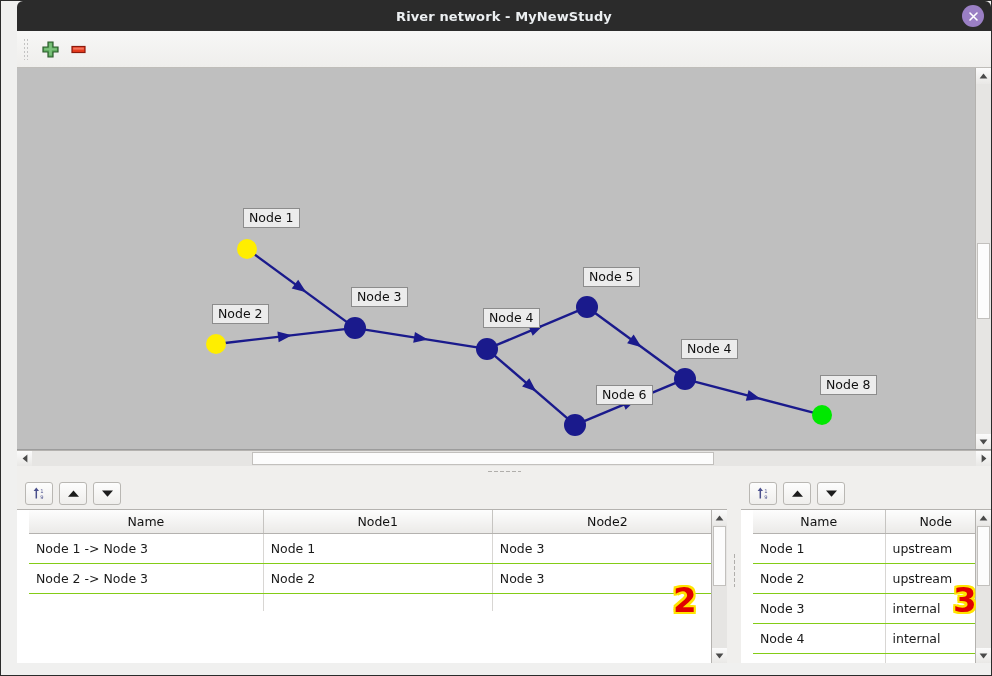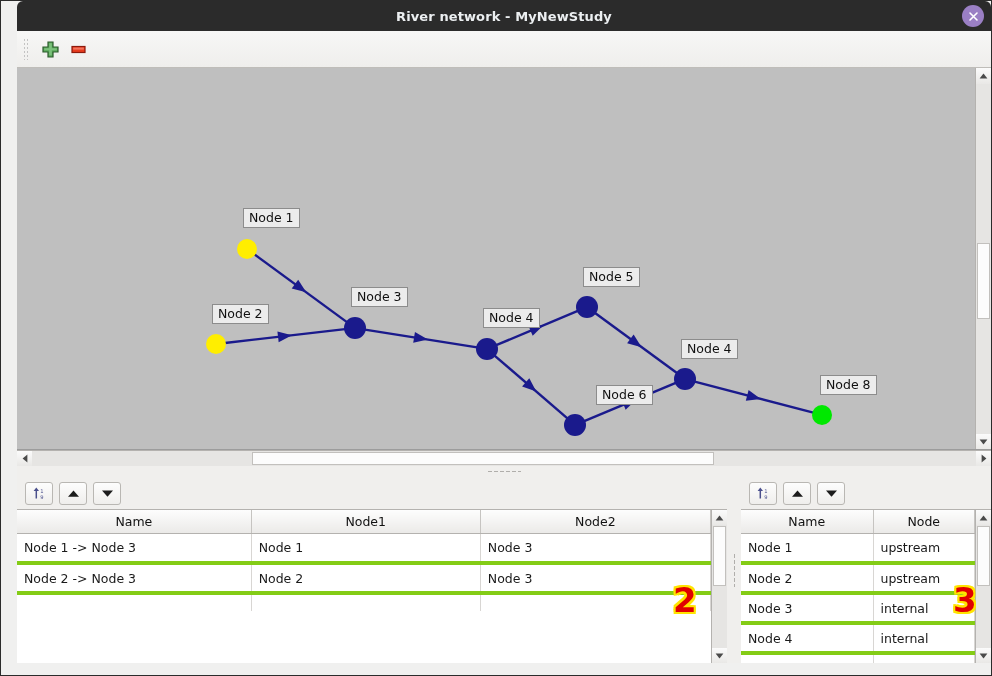--- a/index.html
+++ b/index.html
@@ -197,37 +197,38 @@
     border-top: 1px solid #b4b2af;
     overflow: hidden;
     position: relative;
   }
   table.grid {
     border-collapse: collapse;
     width: 100%;
     table-layout: fixed;
     font-size: 12.5px;
     color: #1a1a1a;
+    margin-left: 12px;
   }
   table.grid th {
     height: 23px;
     background: linear-gradient(to bottom,#fdfdfd 0%,#ebeae8 100%);
     border-right: 1px solid #c6c4c1;
     border-bottom: 1px solid #b4b2af;
     font-weight: normal;
     font-size: 12.5px;
     text-align: center;
     color: #111;
     user-select: none;
   }
   table.grid td {
     height: 30px;
     background: #fff;
     border-right: 1px solid #d8d6d3;
-    border-bottom: 4px solid #84cc16;
+    border-bottom: 1px solid #84cc16;
     padding: 0 7px;
     white-space: nowrap;
     overflow: hidden;
   }
   table.grid tr.filler td { height: 18px; border-bottom: none; }
 </style>
 </head>
 <body>
 
 <div id="window">

